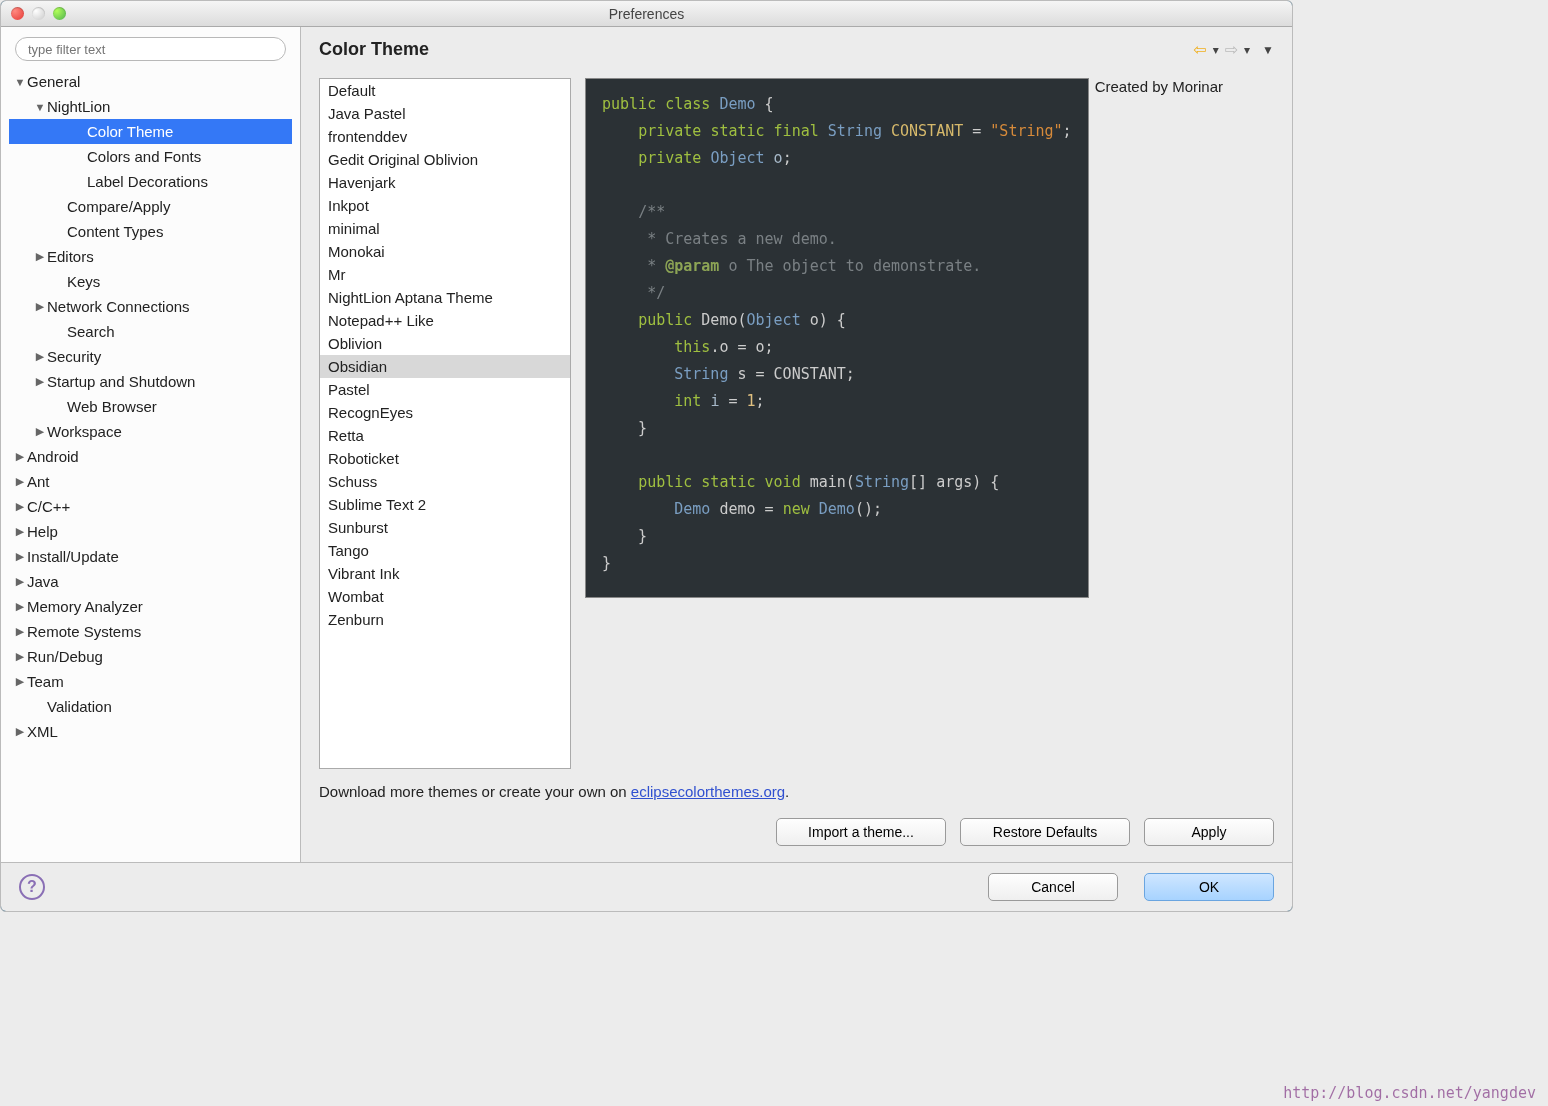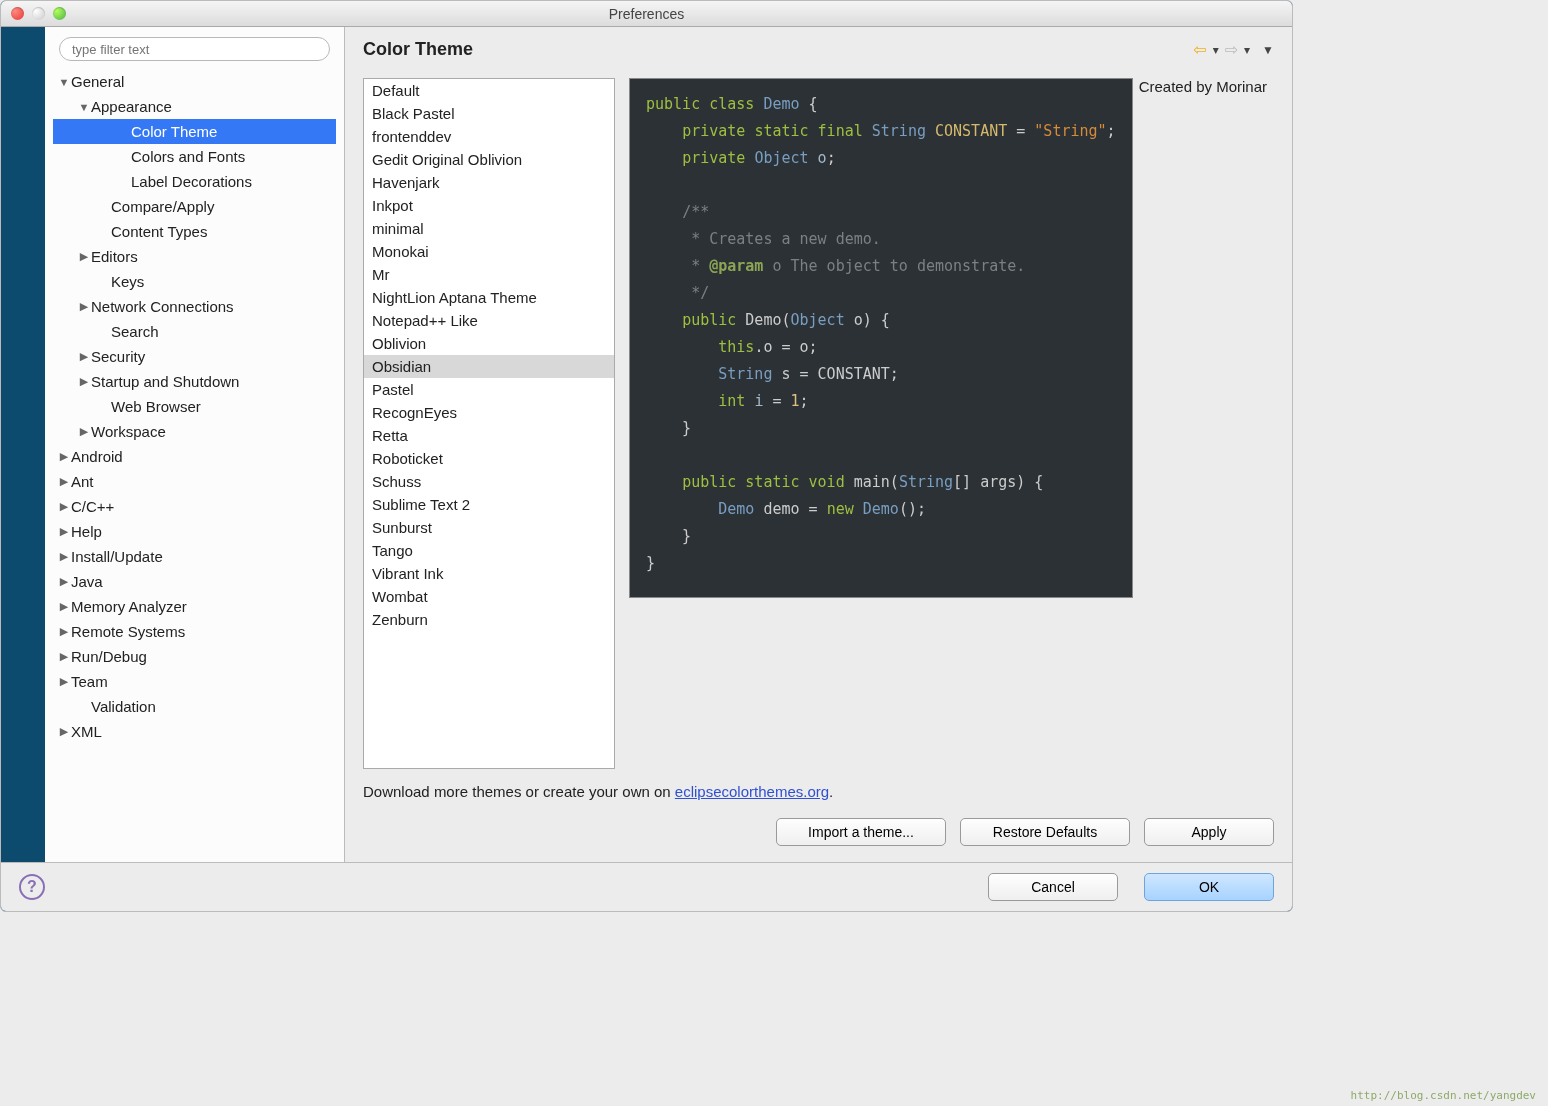--- a/index.html
+++ b/index.html
@@ -43,21 +43,20 @@
     position: absolute;
     left: 0; right: 0;
     text-align: center;
     font-size: 14px;
     color: #444;
   }
   .body {
     flex: 1;
     display: flex;
     overflow: hidden;
-    padding-left: 44px;
   }
   .sidebar {
     width: 300px;
     background: #fcfcfc;
     border-right: 1px solid #bbb;
     display: flex;
     flex-direction: column;
     padding: 10px 8px;
   }
   .filter {
@@ -219,22 +218,22 @@
     font-size: 16px;
     display: flex;
     align-items: center;
     justify-content: center;
   }
   .footer-btns { display: flex; gap: 26px; }
   .watermark {
     position: absolute;
     right: 12px;
     bottom: 4px;
-    font-size: 11px;
-    color: #4d7c0f;
+    font-size: 15px;
+    color: #701a75;
     opacity: .6;
     font-family: monospace;
   }
 </style>
 </head>
 <body>
 
 <div class="window">
   <div class="titlebar">
     <div class="traffic">
@@ -250,21 +249,21 @@
       <div class="filter">
         <input type="text" placeholder="type filter text" style="">
       </div>
       <div class="tree" id="tree">
           <div class="tree-row indent0">
             <span class="arrow">▼</span>
             <span>General</span>
           </div>
           <div class="tree-row indent1">
             <span class="arrow">▼</span>
-            <span>Appearance</span>
+            <span>NightLion</span>
           </div>
           <div class="tree-row indent3 selected">
             <span class="arrow"></span>
             <span>Color Theme</span>
           </div>
           <div class="tree-row indent3">
             <span class="arrow"></span>
             <span>Colors and Fonts</span>
           </div>
           <div class="tree-row indent3">
@@ -370,21 +369,21 @@
           <span class="nav-menu">▾</span>
           <span class="nav-arrow nav-fwd">⇨</span>
           <span class="nav-menu">▾</span>
           <span class="nav-menu" style="margin-left:6px">▼</span>
         </div>
       </div>
 
       <div class="main-content">
         <div class="theme-list" id="theme-list">
             <div class="theme-item">Default</div>
-            <div class="theme-item">Black Pastel</div>
+            <div class="theme-item">Java Pastel</div>
             <div class="theme-item">frontenddev</div>
             <div class="theme-item">Gedit Original Oblivion</div>
             <div class="theme-item">Havenjark</div>
             <div class="theme-item">Inkpot</div>
             <div class="theme-item">minimal</div>
             <div class="theme-item">Monokai</div>
             <div class="theme-item">Mr</div>
             <div class="theme-item">NightLion Aptana Theme</div>
             <div class="theme-item">Notepad++ Like</div>
             <div class="theme-item">Oblivion</div>

